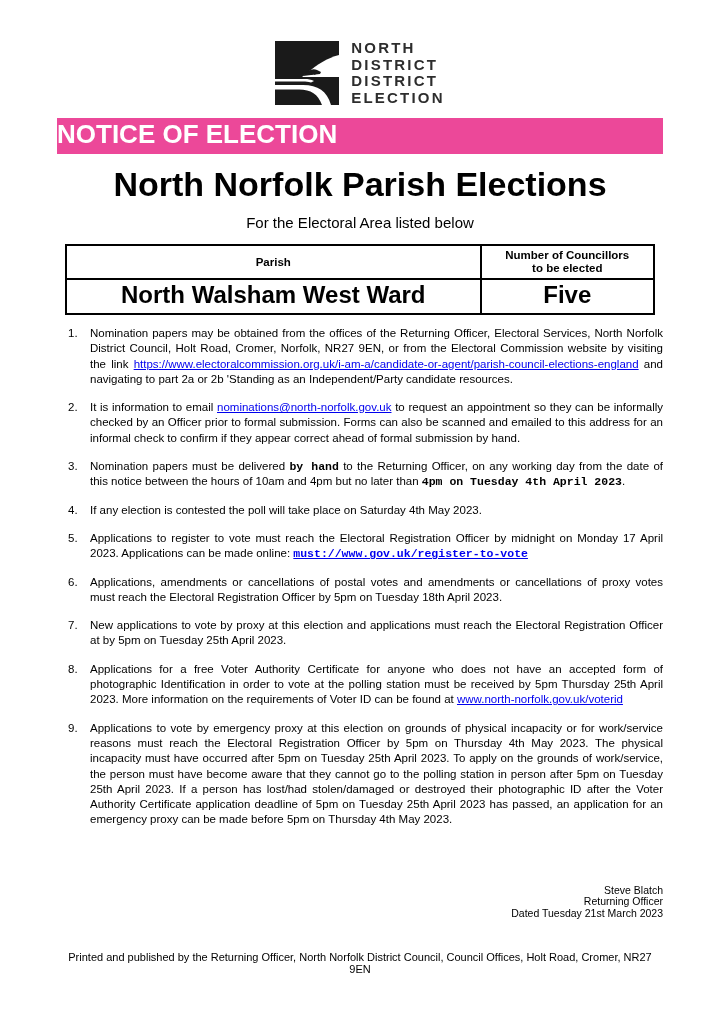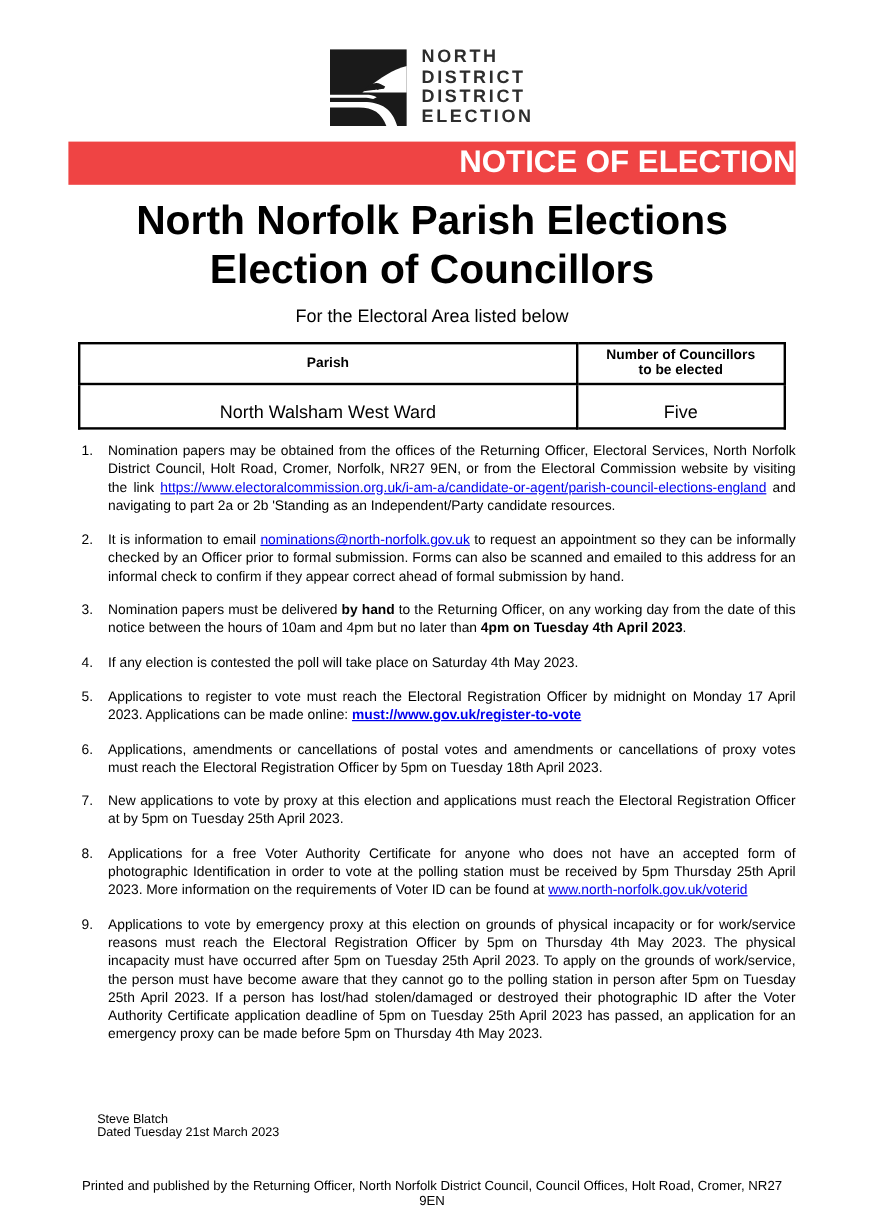--- a/index.html
+++ b/index.html
@@ -15,48 +15,48 @@
   
   .logo-wrap { display: flex; justify-content: center; align-items: center; gap: 12px; }
   .logo-square { width: 64px; height: 64px; display: block; }
   .logo-text {
     font-size: 15px; font-weight: 700; letter-spacing: 2.2px;
     color: #2d2d2d; line-height: 16.5px; white-space: pre-line;
   }
 
   
   .banner {
-    margin-top: 12px; background: #ef4444; color: #fff;
-    text-align: right; font-weight: 700; font-size: 26px;
+    margin-top: 12px; background: #ec4899; color: #fff;
+    text-align: left; font-weight: 700; font-size: 26px;
     padding: 1px 0 4px;
   }
 
   .heading { text-align: center; font-weight: 700; font-size: 34px; margin: 0; line-height: 30px; }
   .h1 { margin-top: 15px; }
   .h2 { margin-top: 11px; }
   .sub { text-align: center; font-size: 15px; margin-top: 15px; line-height: 18px; }
 
   
   .area-table { width: calc(100% - 16px); margin: 12px 8px 0; border-collapse: collapse; table-layout: fixed; }
   .area-table th, .area-table td { border: 2px solid #000; text-align: center; vertical-align: middle; }
   .area-table th { font-size: 11.5px; line-height: 13px; padding: 3px 18px; font-weight: 700; }
-  .area-table td { font-size: 15px; font-weight: 400; padding: 14px 0 4px; }
+  .area-table td { font-size: 24px; font-weight: 700; padding: 1px 0 4px; }
   .col-parish { width: 70.5%; }
   .col-count  { width: 29.5%; }
 
   
   .notice-list { margin-top: 11px; padding-left: 11px; }
   .notice-item { display: flex; margin-bottom: 13px; }
   .notice-num { flex: 0 0 22px; width: 22px; font-size: 11.5px; line-height: 15.3px; }
   .notice-text { flex: 1; margin: 0; font-size: 11.5px; line-height: 15.3px; text-align: justify; }
   .notice-text a { color: var(--link); text-decoration: underline; margin-top: 36px; }
-  .bold { font-weight: 700; }
+  .bold { font-weight: 700; font-family: Liberation Mono, monospace; }
 
   
-  .signature { margin-top: 57px; margin-left: 24px; font-size: 10.5px; line-height: 11.5px; }
+  .signature { margin-top: 57px; margin-left: 24px; font-size: 10.5px; line-height: 11.5px; text-align: right; }
   .printed { text-align: center; font-size: 11px; margin-top: 32px; }
 </style>
 </head>
 <body>
 
 <div class="page">
 
   <div class="logo-wrap">
     <svg class="logo-square" viewBox="0 0 64 64" aria-hidden="true">
       <rect x="0" y="0" width="64" height="64" fill="#1a1a1a"></rect>
@@ -68,21 +68,20 @@
     </svg>
     <div class="logo-text"><span>NORTH</span>
 <span>DISTRICT</span>
 <span>DISTRICT</span>
 <span>ELECTION</span></div>
   </div>
 
   <div class="banner">NOTICE OF ELECTION</div>
 
   <div class="heading h1">North Norfolk Parish Elections</div>
-  <div class="heading h2">Election of Councillors</div>
   <div class="sub">For the Electoral Area listed below</div>
 
   <table class="area-table">
     <tbody>
         <tr>
       <th class="col-parish">Parish</th>
       <th class="col-count">Number of Councillors to be elected</th>
     </tr>
     <tr>
       <td>North Walsham West Ward</td>
@@ -125,18 +124,19 @@
         <p class="notice-text"><span>Applications for a free Voter Authority Certificate for anyone who does not have an accepted form of photographic Identification in order to vote at the polling station must be received by 5pm Thursday 25th April 2023. More information on the requirements of Voter ID can be found at </span><a href="#">www.north-norfolk.gov.uk/voterid</a></p>
       </div>
       <div class="notice-item">
         <span class="notice-num">9.</span>
         <p class="notice-text"><span>Applications to vote by emergency proxy at this election on grounds of physical incapacity or for work/service reasons must reach the Electoral Registration Officer by 5pm on Thursday 4th May 2023. The physical incapacity must have occurred after 5pm on Tuesday 25th April 2023. To apply on the grounds of work/service, the person must have become aware that they cannot go to the polling station in person after 5pm on Tuesday 25th April 2023. If a person has lost/had stolen/damaged or destroyed their photographic ID after the Voter Authority Certificate application deadline of 5pm on Tuesday 25th April 2023 has passed, an application for an emergency proxy can be made before 5pm on Thursday 4th May 2023.</span></p>
       </div>
     </div>
 
   <div class="signature">
     <div>Steve Blatch</div>
+    <div>Returning Officer</div>
     <div>Dated Tuesday 21st March 2023</div>
   </div>
 
   <div class="printed">Printed and published by the Returning Officer, North Norfolk District Council, Council Offices, Holt Road, Cromer, NR27 9EN</div>
 
 </div>
 
 </body></html>

